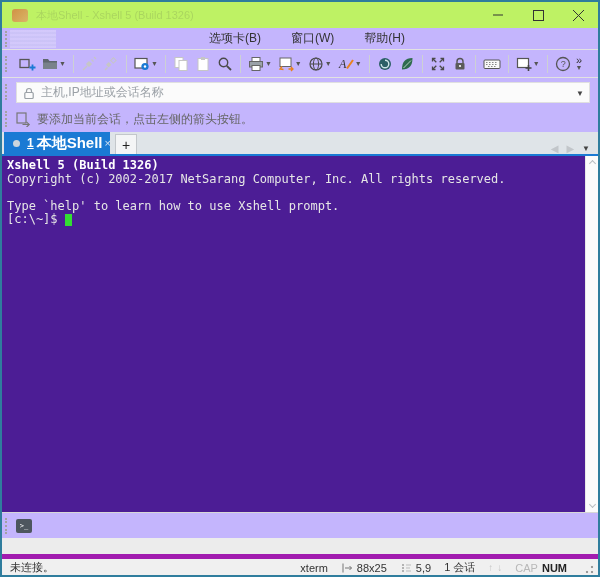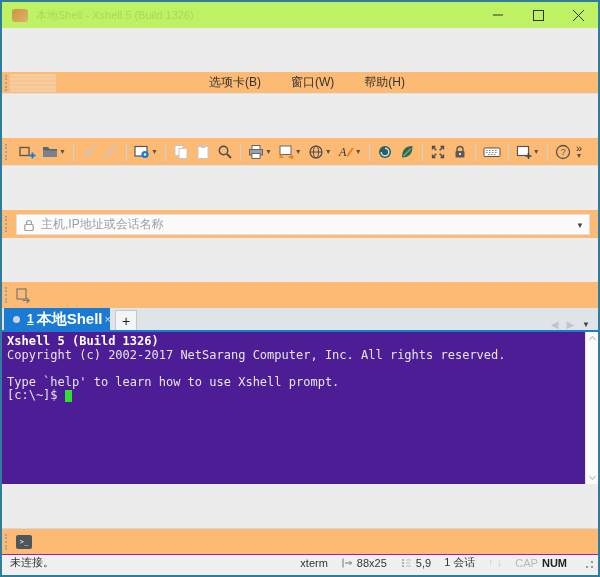--- a/index.html
+++ b/index.html
@@ -10,21 +10,21 @@
   .titlebar { height:26px; background:#bef264; display:flex; align-items:center; flex:0 0 26px; }
   .appicon { width:16px; height:13px; margin-left:10px; border-radius:3px;
     background:linear-gradient(135deg,#e0442c,#f0846a); opacity:.55; }
   .title { font-size:11px; color:#444; opacity:.16; margin-left:8px; white-space:nowrap; }
   .wincontrols { margin-left:auto; display:flex; height:100%; }
   .wc { width:40px; height:100%; display:flex; align-items:center; justify-content:center; cursor:default; }
   .wc svg { display:block; }
 
   
   .grip { width:6px; height:16px; border-left:2px dotted #a3a3a3; margin:0 5px 0 3px; flex:0 0 auto; }
-  .bar { display:flex; align-items:center; background:#fdba74;margin-top:44px; }
+  .bar { display:flex; align-items:center; background:#c4b5fd; }
 
   
   .menubar { height:22px; flex:0 0 22px; position:relative; border-bottom:1px solid #e2e2e2; }
   .ghost { position:absolute; left:8px; top:2px; width:46px; height:18px; opacity:.3;
     background:repeating-linear-gradient(#f7f7f7 0 2px,#dfe5ea 2px 4px); }
   .menus { margin:0 auto; display:flex; gap:22px; }
   .menu-item { font-size:12px; color:#333; padding:2px 4px; cursor:default; }
 
   
   .toolbar { height:28px; flex:0 0 28px; border-bottom:1px solid #e2e2e2; padding-right:2px; }
@@ -76,22 +76,22 @@
   .chev-down { transform:rotate(225deg); }
 
   
   .sendbar { height:26px; flex:0 0 26px; border-top:1px solid #d7d7d7; }
   .send-icon { width:16px; height:14px; background:#4d565e; border-radius:2px; color:#fff;
     font-family:"DejaVu Sans Mono",monospace; font-size:7px; display:flex; align-items:center; justify-content:center; margin-right:7px; }
   .send-input { flex:1; border:none; background:transparent; font-size:12px; color:#333; font-family:inherit; margin-right:8px; }
   .send-input::placeholder { color:#9aa0a6; opacity:1; }
 
   
-  .statusbar { height:21px; flex:0 0 21px; background:#f0f0f0; border-top:1px solid #a21caf;
-    display:flex; align-items:flex-start; font-size:11px; color:#333; padding:0 4px 0 8px; }
+  .statusbar { height:21px; flex:0 0 21px; background:#f0f0f0; border-top:5px solid #a21caf;
+    display:flex; align-items:flex-end; font-size:11px; color:#333; padding:0 4px 0 8px;margin-top:16px; }
   .sb-right { margin-left:auto; display:flex; align-items:center; gap:13px; }
   .sb-item { display:flex; align-items:center; gap:4px; }
   .sb-arrow { color:#c3c3c3; font-size:10px; }
   .sb-cap { color:#b8b8b8; }
   .sb-num { color:#222; font-weight:bold; }
   .grip-corner { width:10px; height:12px; margin-left:4px;
     background:
       radial-gradient(circle at 8px 10px,#9a9a9a 1px,transparent 1.6px),
       radial-gradient(circle at 8px 5px,#9a9a9a 1px,transparent 1.6px),
       radial-gradient(circle at 3px 10px,#9a9a9a 1px,transparent 1.6px); }
@@ -292,20 +292,21 @@
   </div>
 
   <div class="bar infobar">
     <span class="grip"></span>
     <span class="info-icon">
       <svg width="15" height="15">
           <rect x="1" y="1" width="9" height="10" fill="none" stroke="#777" stroke-width="1.2"></rect>
           <path d="M6.5 12.5h6.5M10.5 9.8l2.7 2.7-2.7 2.7" fill="none" stroke="#777" stroke-width="1.2"></path>
         </svg>
     </span>
+    <span class="info-text">要添加当前会话，点击左侧的箭头按钮。</span>
   </div>
 
   <div class="tabbar">
     <div class="tab">
       <span class="tab-dot"></span>
       <span class="tab-num">1</span>
       <span class="tab-label">本地Shell</span>
       <span class="tab-close">×</span>
     </div>
     <div class="newtab">+</div>

